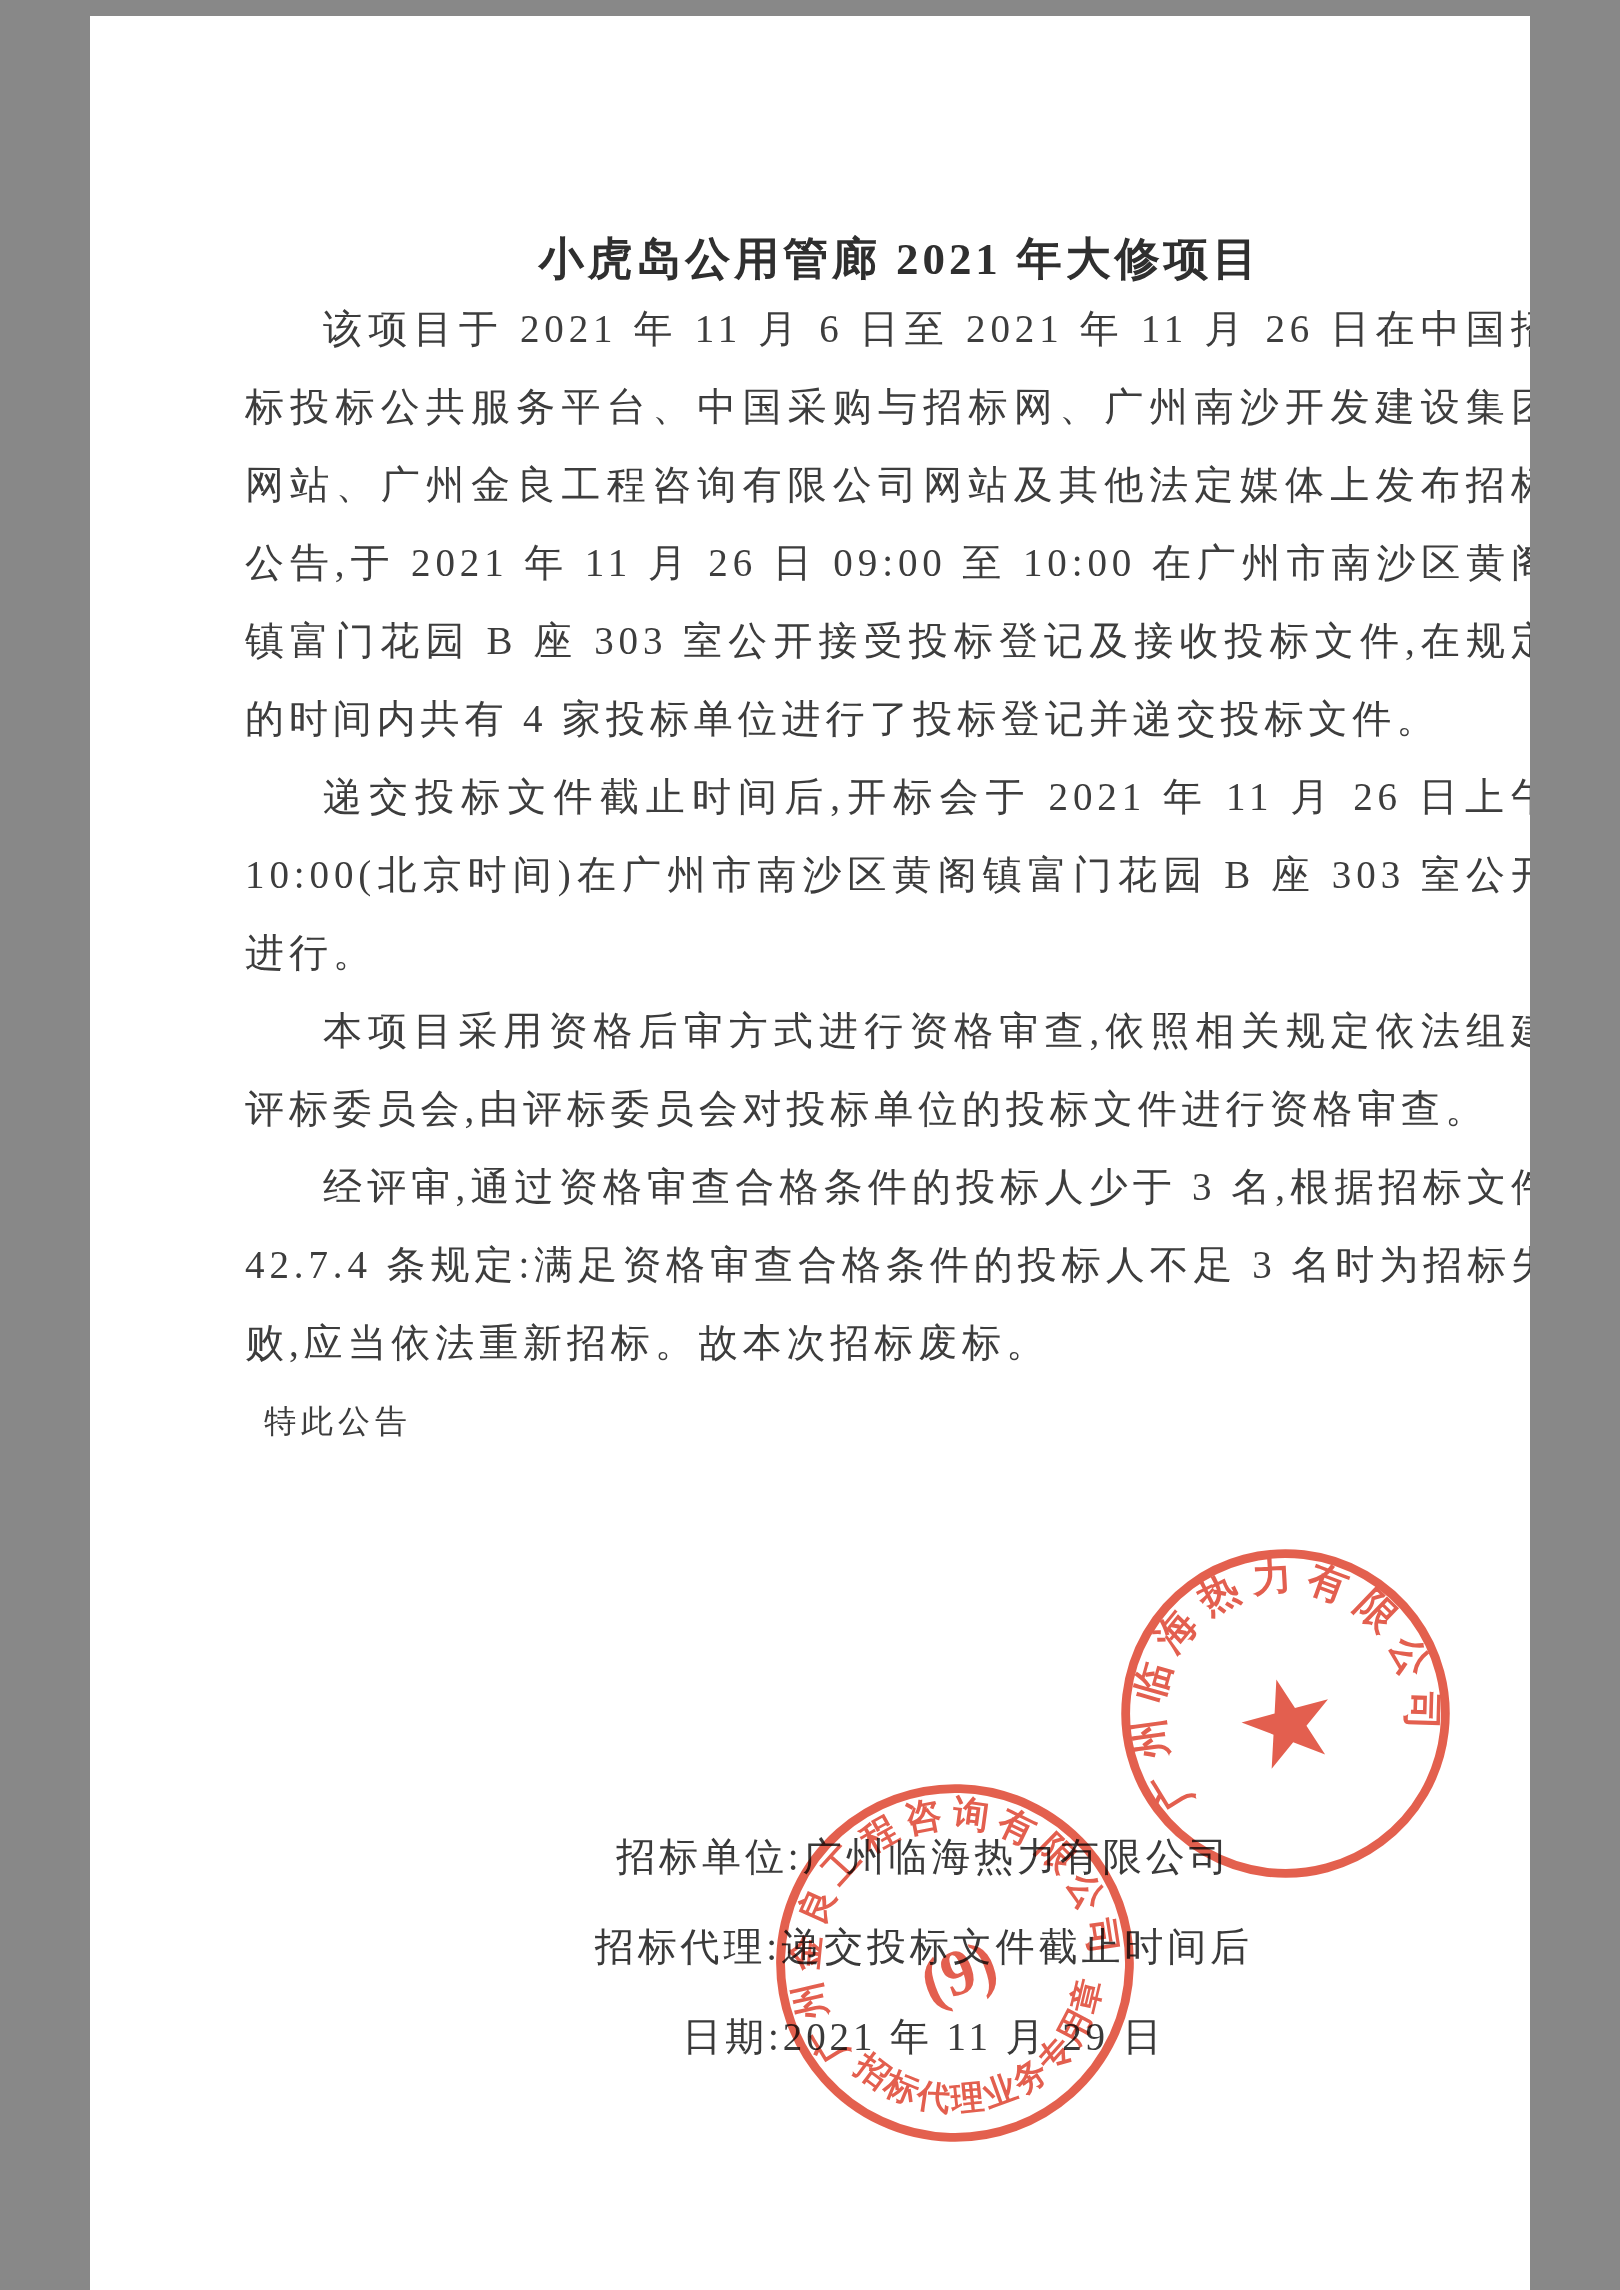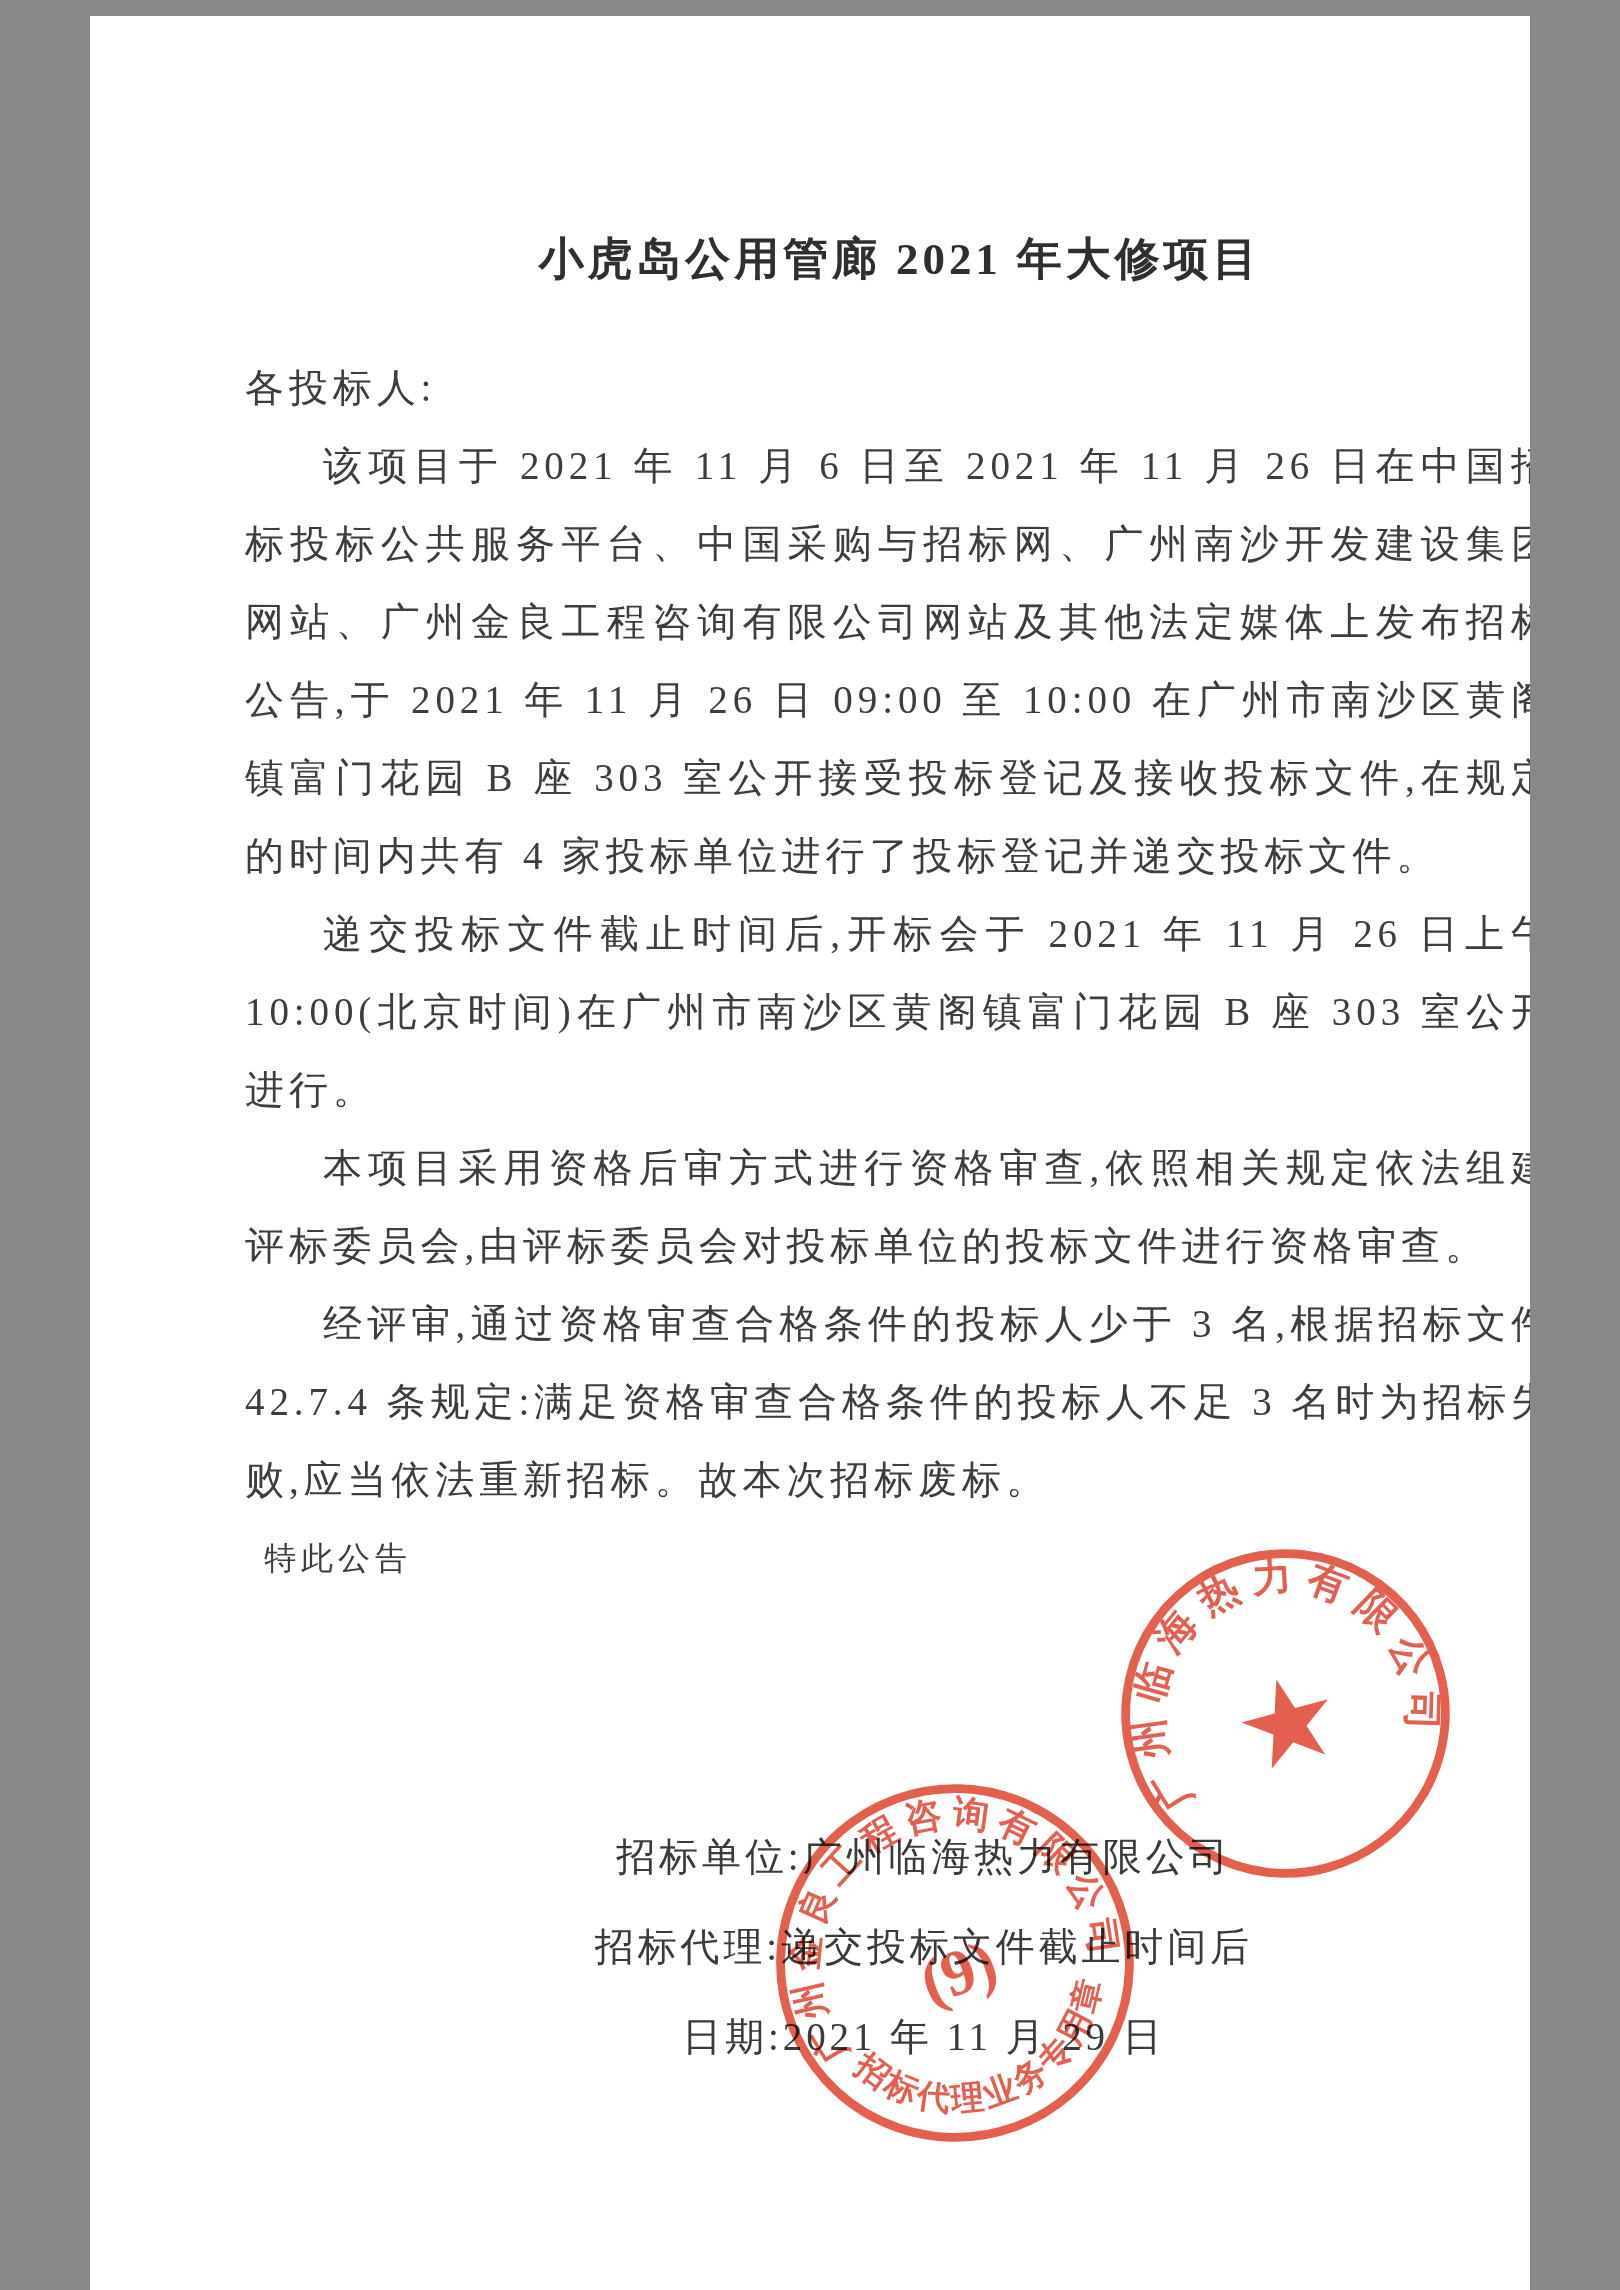--- a/index.html
+++ b/index.html
@@ -85,21 +85,20 @@
   .stamp2 { left: 669px;  top: 1751px; width: 392px; height: 392px; }
 </style>
 </head>
 <body>
 
 <div class="page">
 
   <div class="content">
     <h1 class="title t1">小虎岛公用管廊 2021 年大修项目</h1>
 
-    <div class="salutation">各投标人:</div>
 
     <p class="para">该项目于 2021 年 11 月 6 日至 2021 年 11 月 26 日在中国招标投标公共服务平台、中国采购与招标网、广州南沙开发建设集团网站、广州金良工程咨询有限公司网站及其他法定媒体上发布招标公告,于 2021 年 11 月 26 日 09:00 至 10:00 在广州市南沙区黄阁镇富门花园 B 座 303 室公开接受投标登记及接收投标文件,在规定的时间内共有 4 家投标单位进行了投标登记并递交投标文件。</p>
     <p class="para">递交投标文件截止时间后,开标会于 2021 年 11 月 26 日上午 10:00(北京时间)在广州市南沙区黄阁镇富门花园 B 座 303 室公开进行。</p>
     <p class="para">本项目采用资格后审方式进行资格审查,依照相关规定依法组建评标委员会,由评标委员会对投标单位的投标文件进行资格审查。</p>
     <p class="para">经评审,通过资格审查合格条件的投标人少于 3 名,根据招标文件 42.7.4 条规定:满足资格审查合格条件的投标人不足 3 名时为招标失败,应当依法重新招标。故本次招标废标。</p>
 
     <div class="closing">特此公告</div>
   </div>
 
   <div class="signature">

